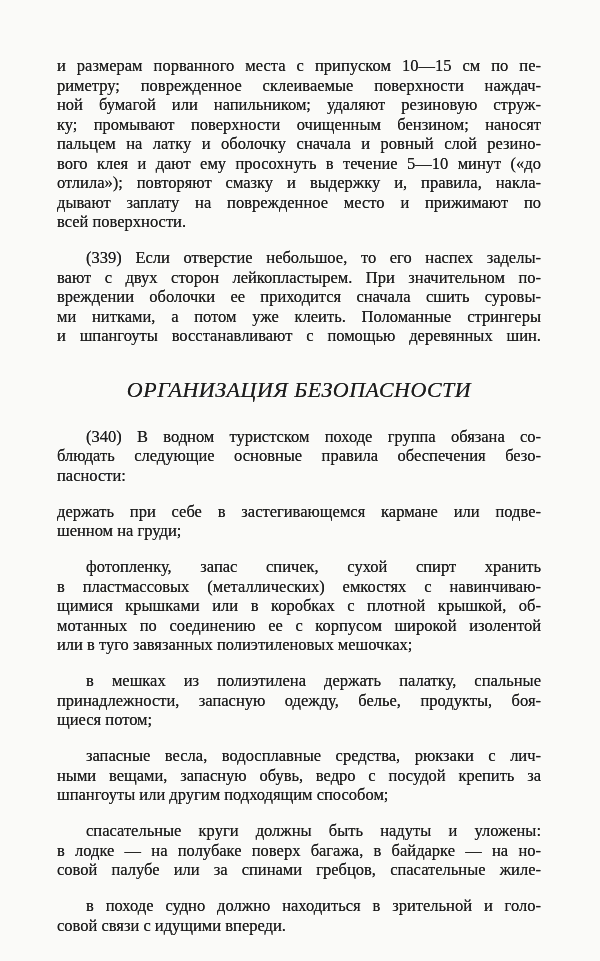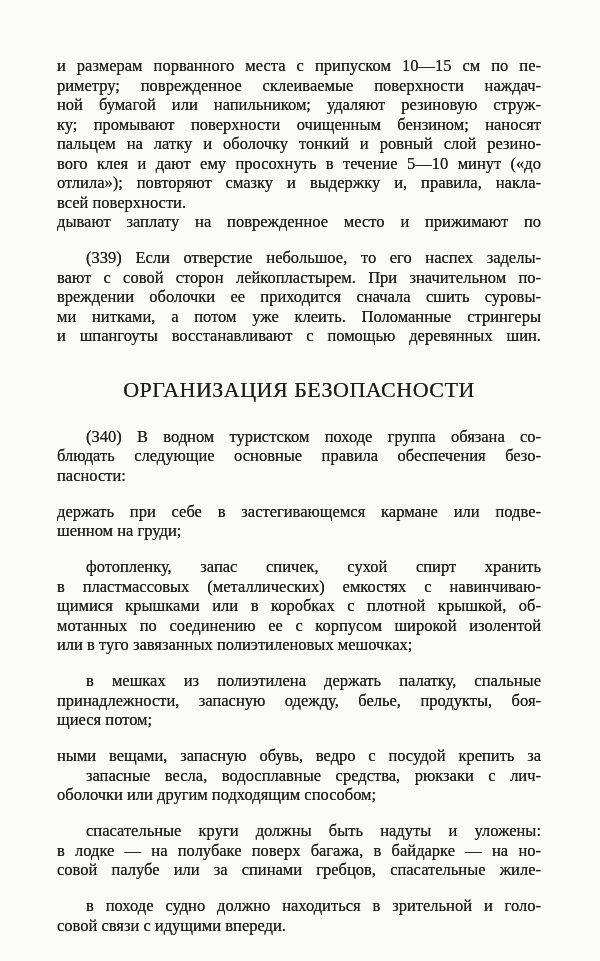--- a/index.html
+++ b/index.html
@@ -34,49 +34,50 @@
     text-align: left;
     text-align-last: left;
   }
   .ind { text-indent: 29px; }
   .pnum { font-weight: 400; }
   p.para { margin: 0; padding: 0; }
   .heading {
     margin: 30px 0 24px 0;
     line-height: 27px;
     font-size: 22px;
+    font-style: italic;
     letter-spacing: 0.5px;
     text-align: center;
     text-align-last: center;
     white-space: nowrap;
   }
 </style>
 </head>
 <body>
 
 <div class="page">
   <div class="textblock">
 
     <p class="para">
       </p>
       <div class="ln">и размерам порванного места с припуском 10—15 см по пе-</div>
       <div class="ln">риметру; поврежденное склеиваемые поверхности наждач-</div>
       <div class="ln">ной бумагой или напильником; удаляют резиновую струж-</div>
       <div class="ln">ку; промывают поверхности очищенным бензином; наносят</div>
-      <div class="ln">пальцем на латку и оболочку тонкий и ровный слой резино-</div>
+      <div class="ln">пальцем на латку и оболочку сначала и ровный слой резино-</div>
       <div class="ln">вого клея и дают ему просохнуть в течение 5—10 минут («до</div>
       <div class="ln">отлила»); повторяют смазку и выдержку и, правила, накла-</div>
+      <div class="ln">дывают заплату на поврежденное место и прижимают по</div>
       <div class="ln last">всей поверхности.</div>
-      <div class="ln">дывают заплату на поврежденное место и прижимают по</div>
     <p></p>
 
     <p class="para">
       </p>
       <div class="ln ind"><b class="pnum">(339)</b> <span>Если отверстие небольшое, то его наспех заделы-</span></div>
-      <div class="ln">вают с совой сторон лейкопластырем. При значительном по-</div>
+      <div class="ln">вают с двух сторон лейкопластырем. При значительном по-</div>
       <div class="ln">вреждении оболочки ее приходится сначала сшить суровы-</div>
       <div class="ln">ми нитками, а потом уже клеить. Поломанные стрингеры</div>
       <div class="ln">и шпангоуты восстанавливают с помощью деревянных шин.</div>
     <p></p>
 
     <div class="heading">ОРГАНИЗАЦИЯ БЕЗОПАСНОСТИ</div>
 
     <p class="para">
       </p>
       <div class="ln ind"><b class="pnum">(340)</b> <span>В водном туристском походе группа обязана со-</span></div>
@@ -101,23 +102,23 @@
 
     <p class="para">
       </p>
       <div class="ln ind">в мешках из полиэтилена держать палатку, спальные</div>
       <div class="ln">принадлежности, запасную одежду, белье, продукты, боя-</div>
       <div class="ln last">щиеся потом;</div>
     <p></p>
 
     <p class="para">
       </p>
+      <div class="ln ind">запасные весла, водосплавные средства, рюкзаки с лич-</div>
       <div class="ln">ными вещами, запасную обувь, ведро с посудой крепить за</div>
-      <div class="ln ind">запасные весла, водосплавные средства, рюкзаки с лич-</div>
-      <div class="ln last">оболочки или другим подходящим способом;</div>
+      <div class="ln last">шпангоуты или другим подходящим способом;</div>
     <p></p>
 
     <p class="para">
       </p>
       <div class="ln ind">спасательные круги должны быть надуты и уложены:</div>
       <div class="ln">в лодке — на полубаке поверх багажа, в байдарке — на но-</div>
       <div class="ln">совой палубе или за спинами гребцов, спасательные жиле-</div>
     <p></p>
 
     <p class="para">

